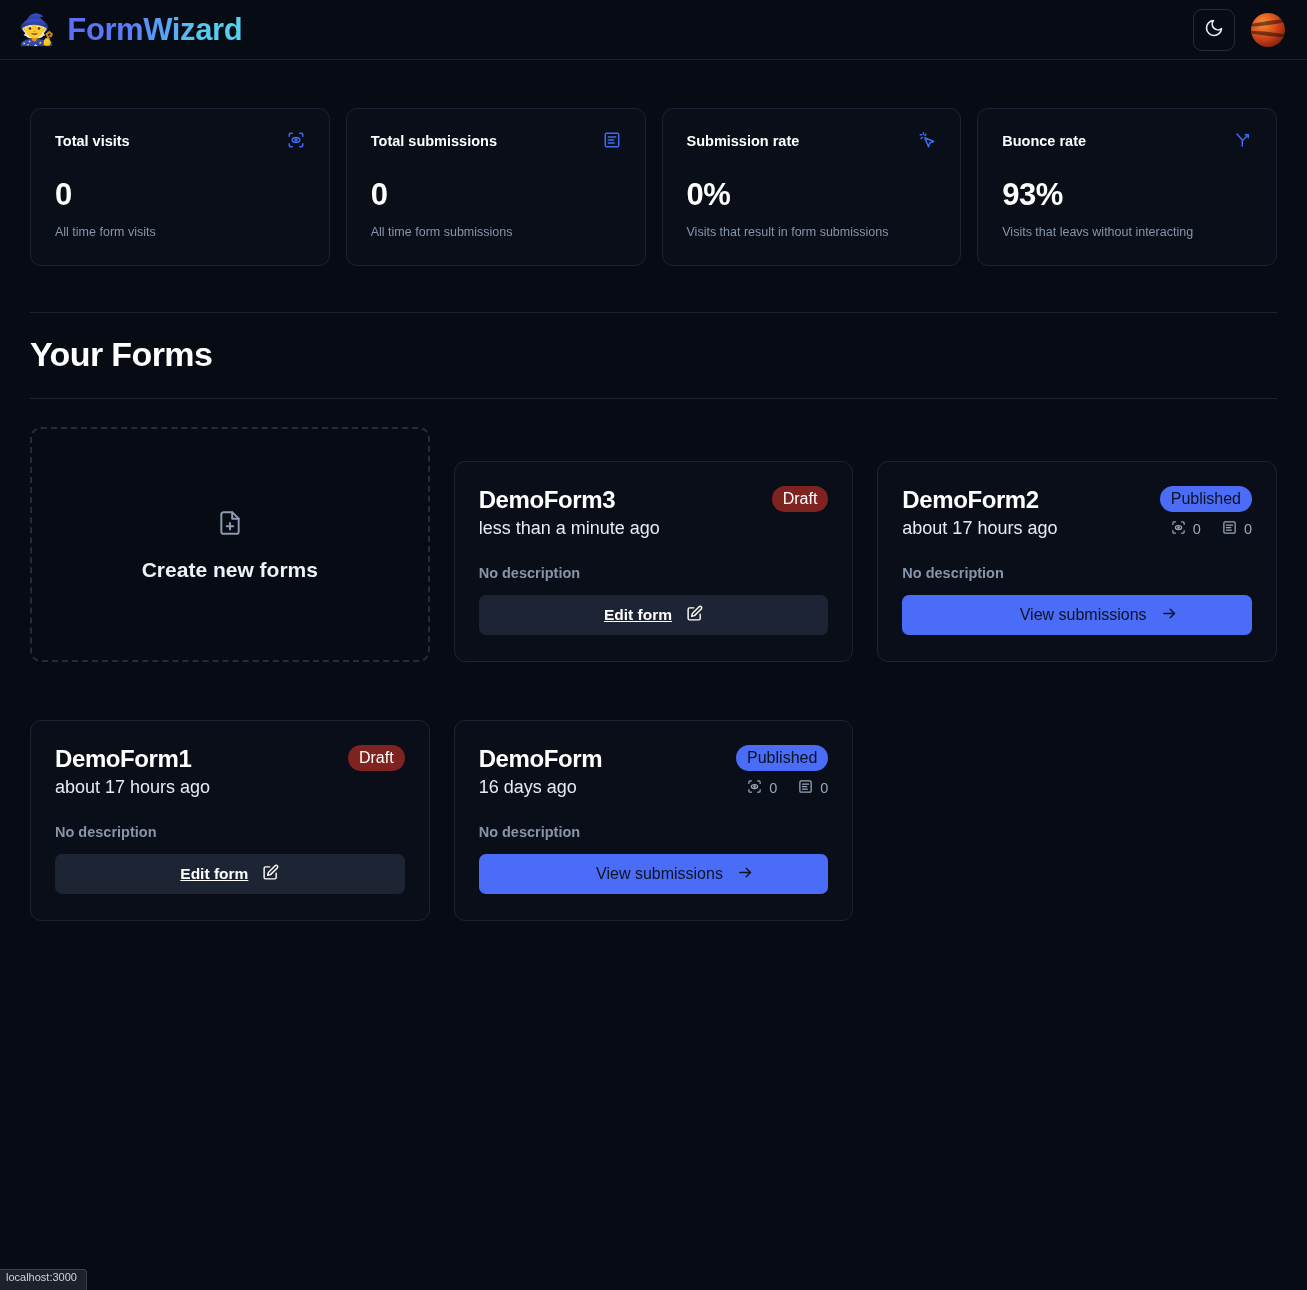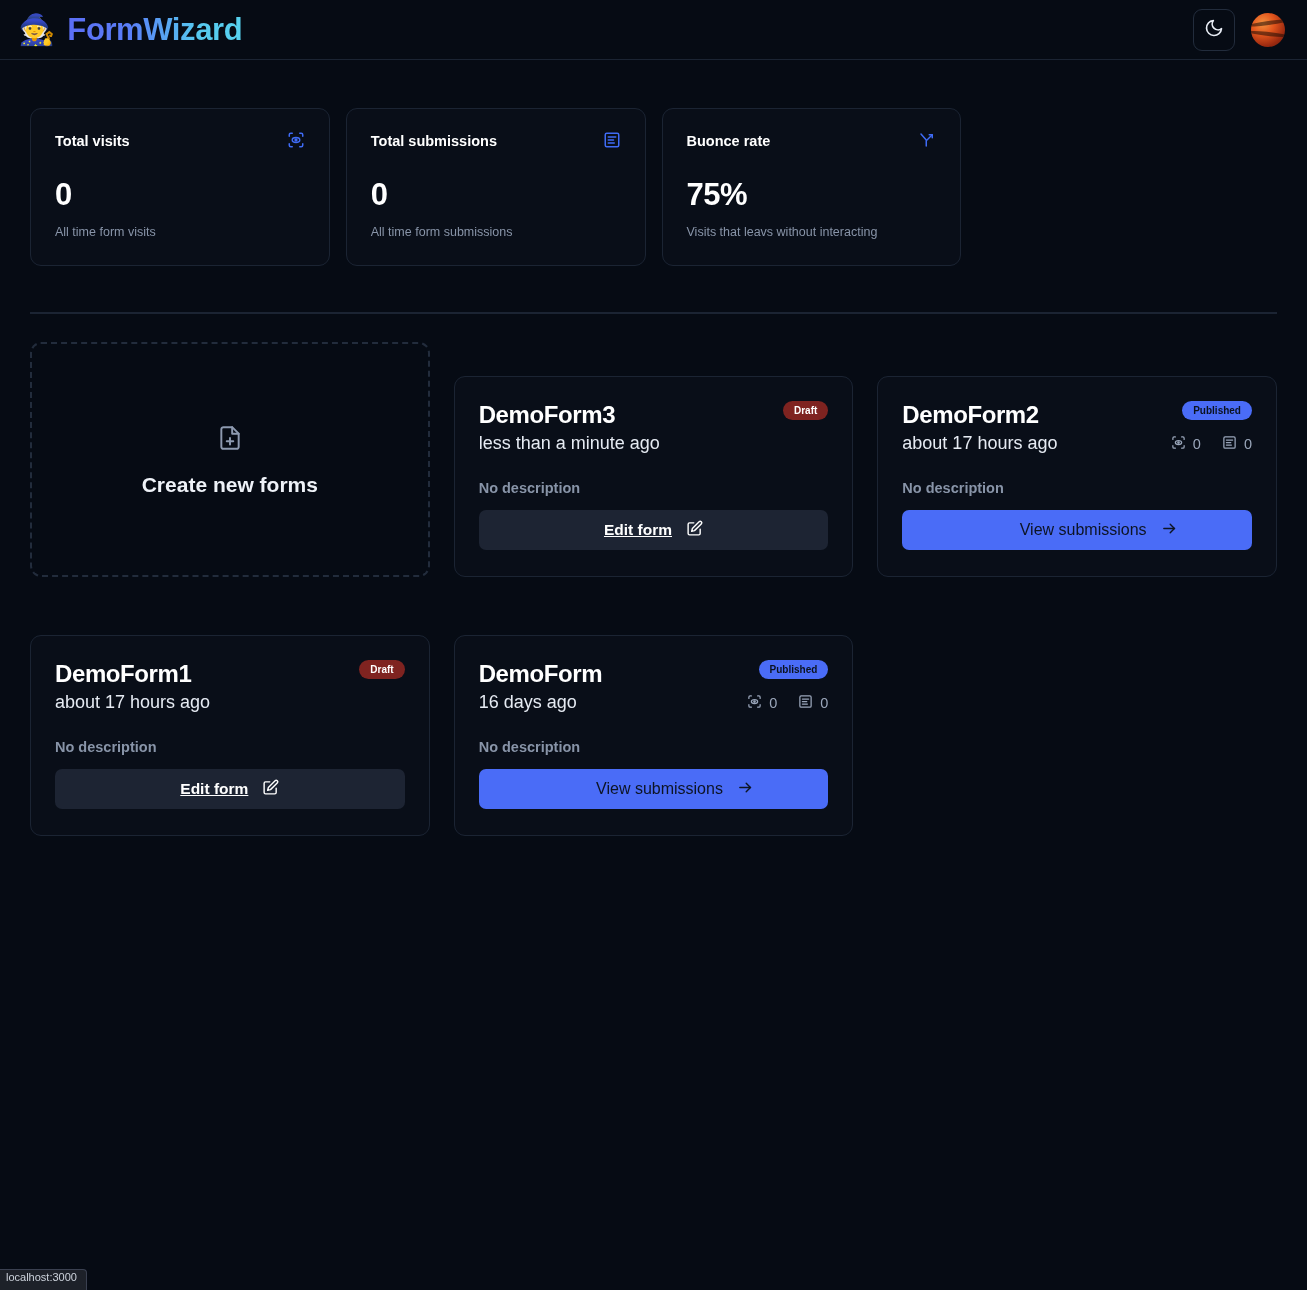--- a/index.html
+++ b/index.html
@@ -111,21 +111,21 @@
     min-height: 200px;
     display: flex; flex-direction: column; margin-top: 34px;
   }
   .form-card-head {
     display: flex; align-items: flex-start; justify-content: space-between; gap: 10px;
   }
   .form-name {
     font-size: 24px; font-weight: 700; color: #ffffff; letter-spacing: -0.4px;
   }
   .badge {
-    font-size: 10px; font-weight: 700;
+    font-size: 16px; font-weight: 400;
     padding: 4px 11px; border-radius: 999px; white-space: nowrap;
   }
   .badge.draft { background: #7f2320; color: #ffffff; }
   .badge.published { background: #4a6cf7; color: #0b1220; }
 
   .form-sub-row {
     display: flex; align-items: center; justify-content: space-between;
     margin-top: 4px;
   }
   .form-date { font-size: 18px; color: #e6ebf3; }
@@ -218,39 +218,56 @@
             <line x1="7" y1="8" x2="17" y2="8"></line>
               <line x1="7" y1="12" x2="14" y2="12"></line>
               <line x1="7" y1="16" x2="15" y2="16"></line>
           </svg>
         </span>
       </div>
       <div class="stat-value">0</div>
       <div class="stat-sub">All time form submissions</div>
     </div>
 
+    <div class="stat-card">
+      <div class="stat-head">
+        <div class="stat-title">Submission rate</div>
+        <span class="stat-icon">
+          <svg width="18" height="18" viewBox="0 0 24 24" fill="none" stroke="currentColor" stroke-width="2" stroke-linecap="round" stroke-linejoin="round">
+            <path d="M9 9l5 12 1.8-5.2L21 14z"></path>
+            <path d="M7.2 2.2v2"></path>
+              <path d="M3 5h2"></path>
+              <path d="M4.2 9.8l1.4-1.4"></path>
+              <path d="M10.6 4.4 9.2 5.8"></path>
+          </svg>
+        </span>
+      </div>
+      <div class="stat-value">0%</div>
+      <div class="stat-sub">Visits that result in form submissions</div>
+    </div>
 
     <div class="stat-card">
       <div class="stat-head">
         <div class="stat-title">Buonce rate</div>
         <span class="stat-icon">
           <svg width="18" height="18" viewBox="0 0 24 24" fill="none" stroke="currentColor" stroke-width="2" stroke-linecap="round" stroke-linejoin="round">
             <path d="M4 4l7 8v8"></path>
               <path d="M12 12l7-7"></path>
               <path d="M15 5h4v4"></path>
           </svg>
         </span>
       </div>
-      <div class="stat-value">75%</div>
+      <div class="stat-value">93%</div>
       <div class="stat-sub">Visits that leavs without interacting</div>
     </div>
 
   </div>
 
   <div class="divider"></div>
+  <h2 class="section-title">Your Forms</h2>
   <div class="divider-2"></div>
 
   <div class="forms-grid">
 
     <div class="create-card">
       <span>
         <svg width="26" height="30" viewBox="0 0 24 24" fill="none" stroke-width="1.8" stroke-linecap="round" stroke-linejoin="round">
           <path d="M14 2H6a2 2 0 0 0-2 2v16a2 2 0 0 0 2 2h12a2 2 0 0 0 2-2V8z"></path>
           <path d="M14 2v6h6"></path>
             <line x1="12" y1="12" x2="12" y2="18"></line>

